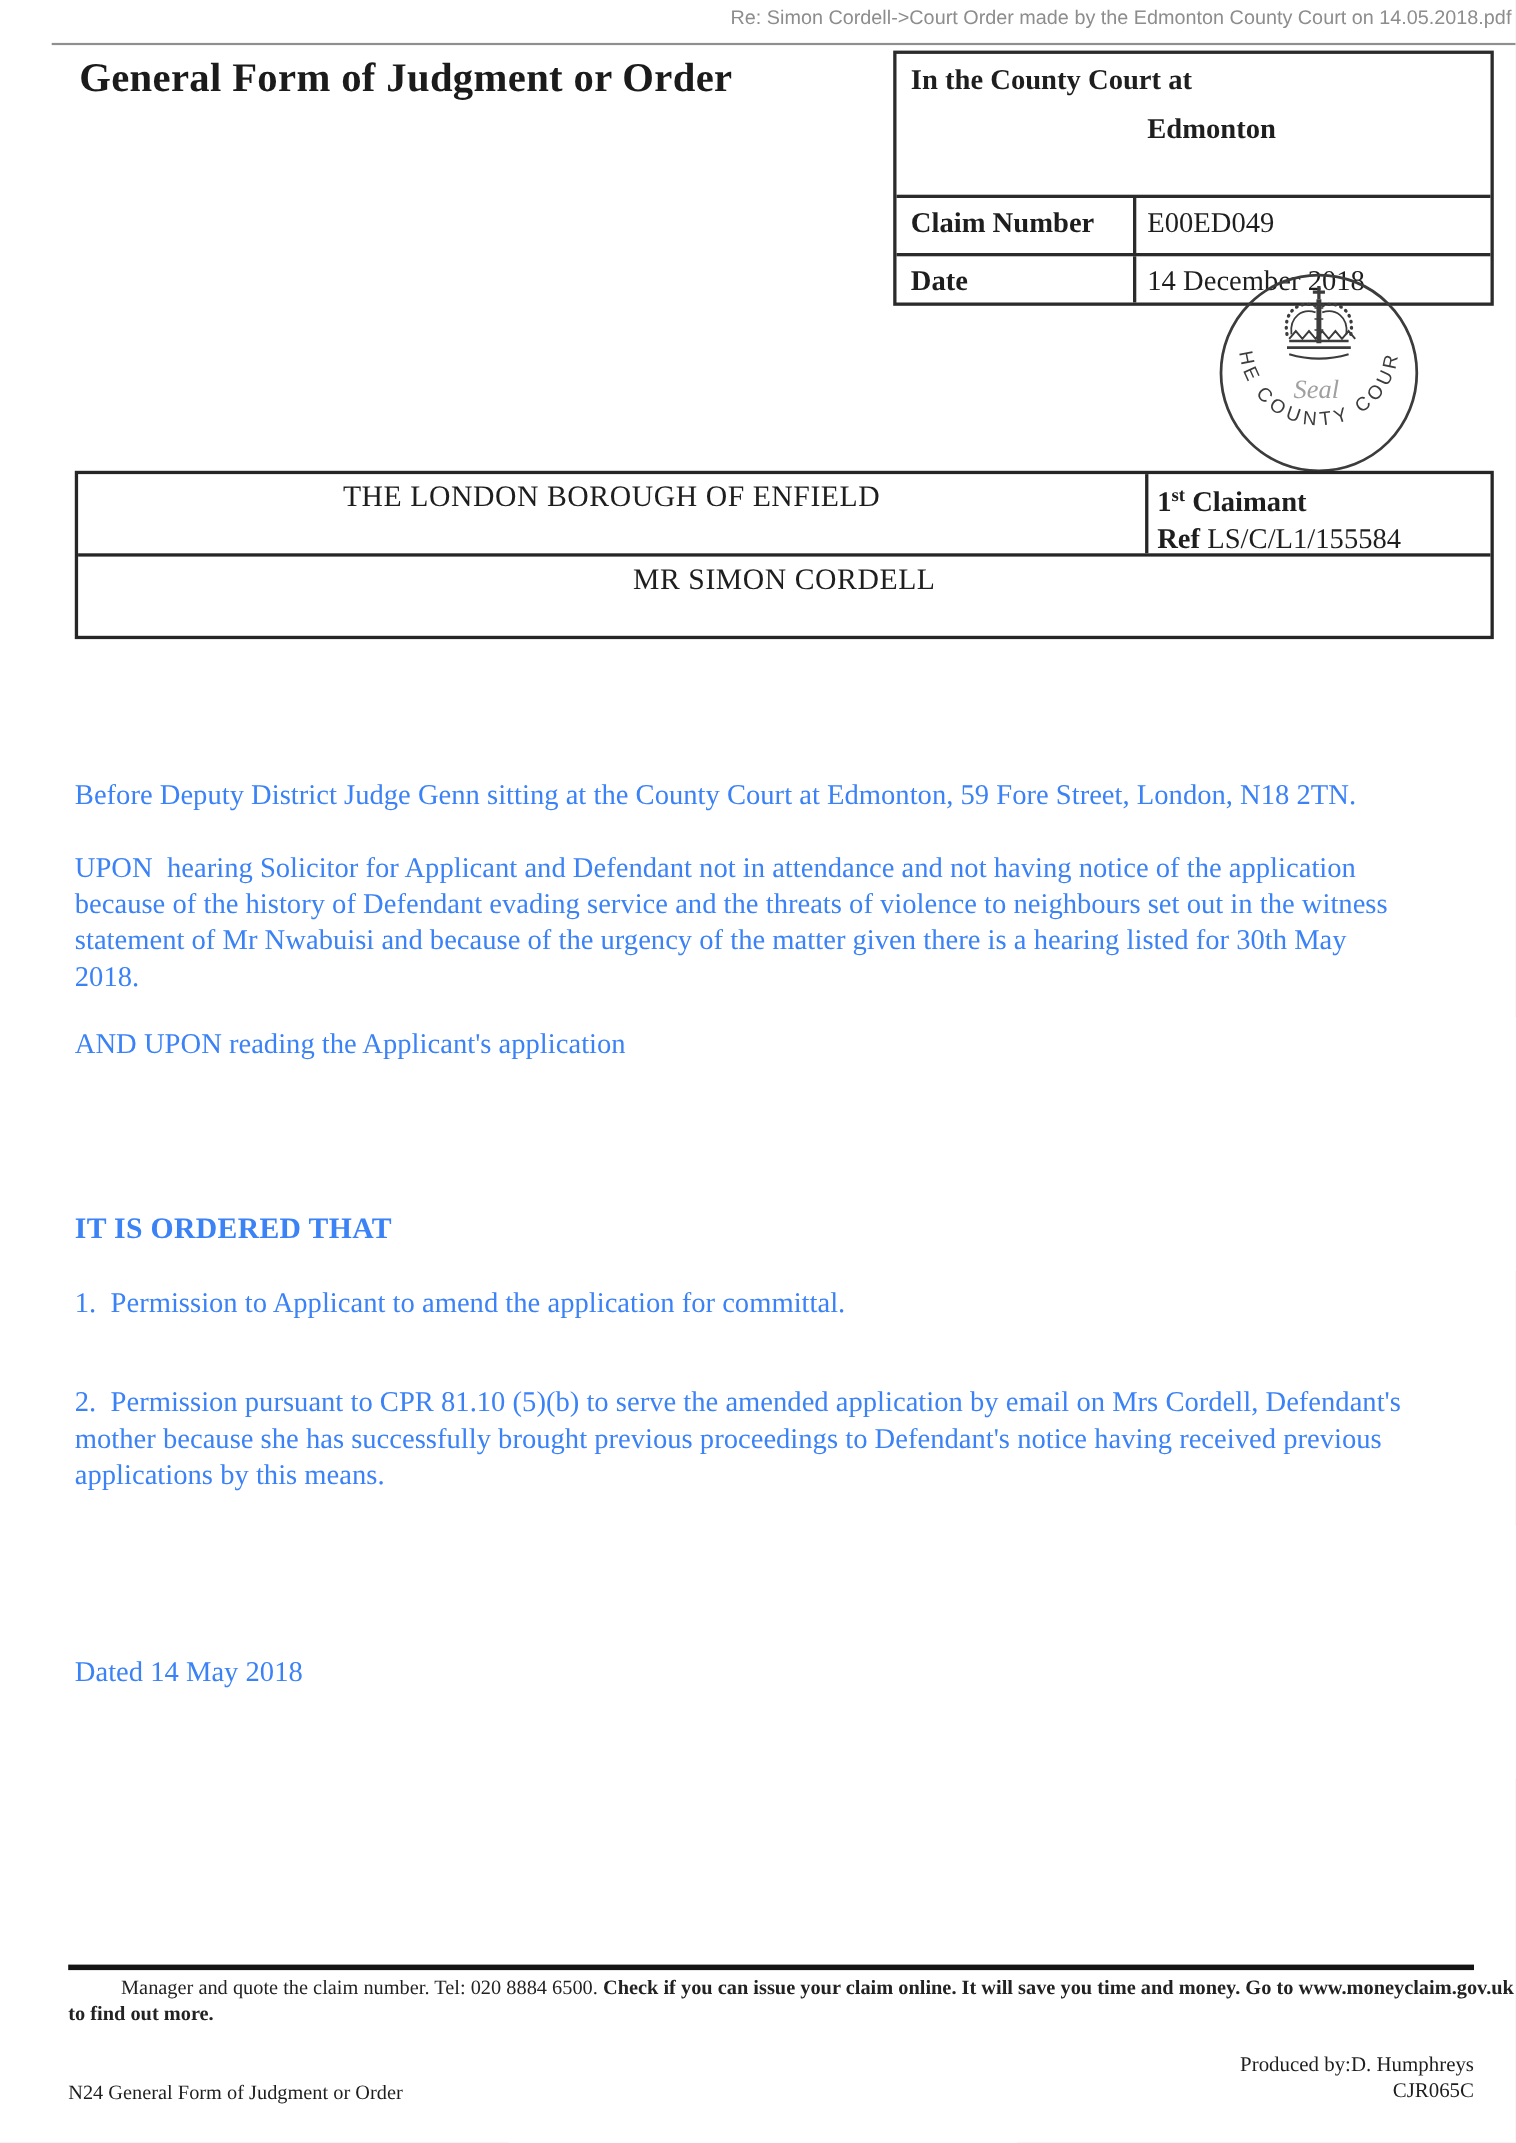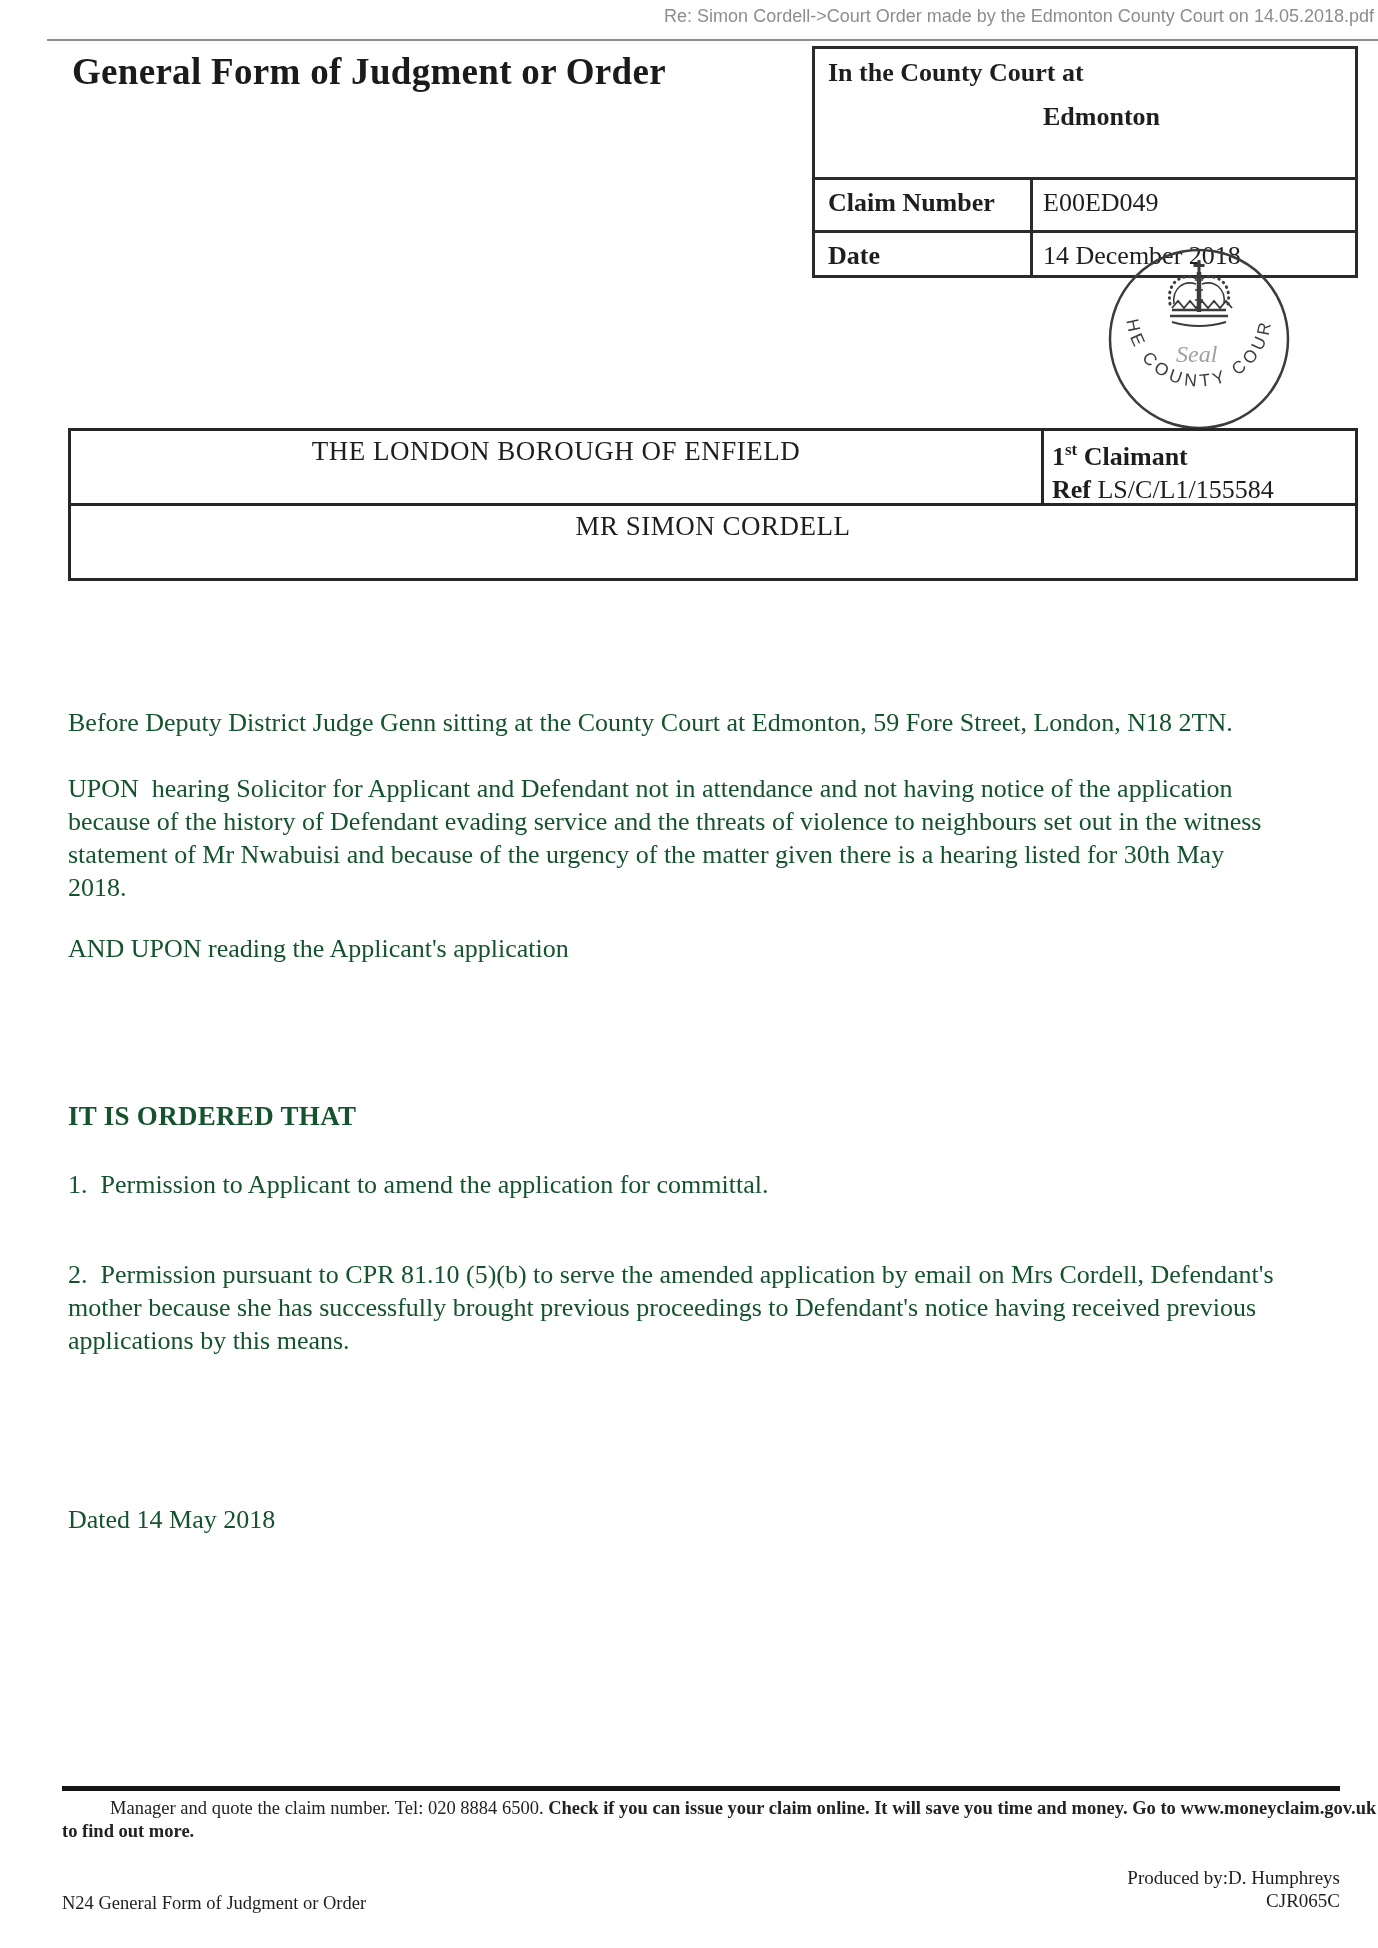--- a/index.html
+++ b/index.html
@@ -51,21 +51,21 @@
     border:3px solid #262626;box-sizing:border-box;
   }
   .party-row{display:flex;height:72px;}
   .party-row + .party-row{border-top:3px solid #262626;}
   .party-name{flex:1;text-align:center;font-size:27px;padding-top:5px;letter-spacing:0.5px;}
   .party-role{width:314px;border-left:3px solid #262626;box-sizing:border-box;padding:2px 0 0 8px;font-size:26px;font-weight:bold;line-height:33px;}
   .party-role sup{font-size:17px;}
   .ref-value{font-weight:normal;}
 
   
-  .bodytext{font-size:26px;line-height:33px;color:#14532d;}
+  .bodytext{font-size:26px;line-height:33px;color:#3b82f6;}
   .ordered{font-weight:bold;font-size:27px;letter-spacing:0.3px;}
 
   
   .foot-rule{left:62px;top:1786px;width:1278px;height:5px;background:#141414;}
   .foot-text{left:62px;top:1797px;width:1284px;font-size:18.5px;line-height:22.5px;color:#222;}
   .foot-text .b{font-weight:bold;}
   .n24{left:62px;top:1893px;font-size:18.5px;}
   .foot-right{right:38px;top:1866px;text-align:right;font-size:19px;line-height:23px;}
 </style>
 </head>

